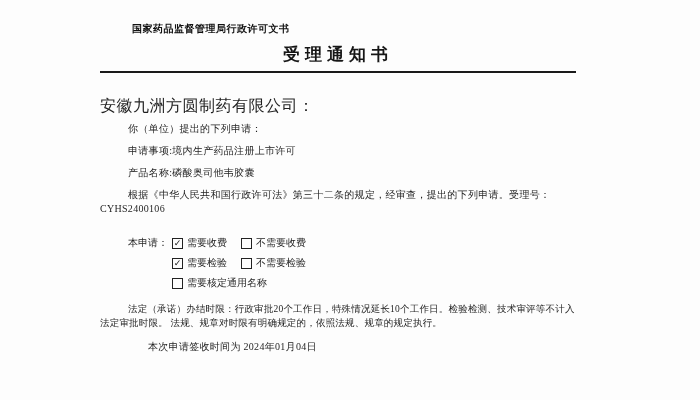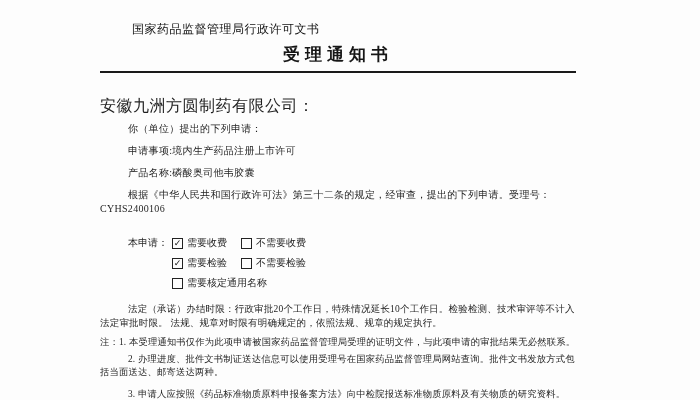--- a/index.html
+++ b/index.html
@@ -3,21 +3,21 @@
 <meta charset="utf-8">
 <style>
   html,body{margin:0;padding:0;background:#fff;}
   .page{
     position:relative;width:700px;height:400px;background:#fdfdfd;overflow:hidden;
     font-family:"Liberation Serif","DejaVu Serif",serif;color:#1f1f1f;
   }
   .content{position:absolute;left:100px;top:22px;width:476px;}
   .doc-header{
     font-family:"Liberation Sans","DejaVu Sans",sans-serif;
-    font-weight:normal;font-size:12px;line-height:14px;letter-spacing:.5px;color:#111;padding-left:32px;
+    font-weight:bold;font-size:10px;line-height:14px;letter-spacing:.5px;color:#111;padding-left:32px;
   }
   .doc-title{
     margin:8px 0 0;text-align:center;font-size:17px;font-weight:bold;
     letter-spacing:5px;line-height:22px;color:#161616;
   }
   .rule{border:none;border-top:2px solid #1a1a1a;margin:5px 0 0;width:100%;}
   .recipient{font-size:16px;line-height:16px;margin-top:25px;letter-spacing:.5px;}
   .para{font-size:10px;line-height:14px;margin:8px 0 0;text-indent:28px;letter-spacing:.3px;}
   .flags{display:flex;align-items:flex-start;margin-top:20px;padding-left:28px;font-size:10px;text-align:right;}
   .flags-label{line-height:14px;margin-right:4px;white-space:nowrap;}
@@ -83,22 +83,17 @@
           <span class="cb-item">
             <span class="cb-box"></span>
             <span>需要核定通用名称</span>
           </span>
         </div>
       </div>
     </div>
 
     <p class="legal">法定（承诺）办结时限：行政审批20个工作日，特殊情况延长10个工作日。检验检测、技术审评等不计入法定审批时限。 法规、规章对时限有明确规定的，依照法规、规章的规定执行。</p>
 
-    <div>
-      <p class="note first">注：1. 本受理通知书仅作为此项申请被国家药品监督管理局受理的证明文件，与此项申请的审批结果无必然联系。</p>
-      <p class="note indent">2. 办理进度、批件文书制证送达信息可以使用受理号在国家药品监督管理局网站查询。批件文书发放方式包括当面送达、邮寄送达两种。</p>
-      <p class="note indent gap">3. 申请人应按照《药品标准物质原料申报备案方法》向中检院报送标准物质原料及有关物质的研究资料。</p>
-    </div>
 
     <p class="date-line">本次申请签收时间为 2024年01月04日</p>
 
   </div>
 </div>
 
 </body></html>

